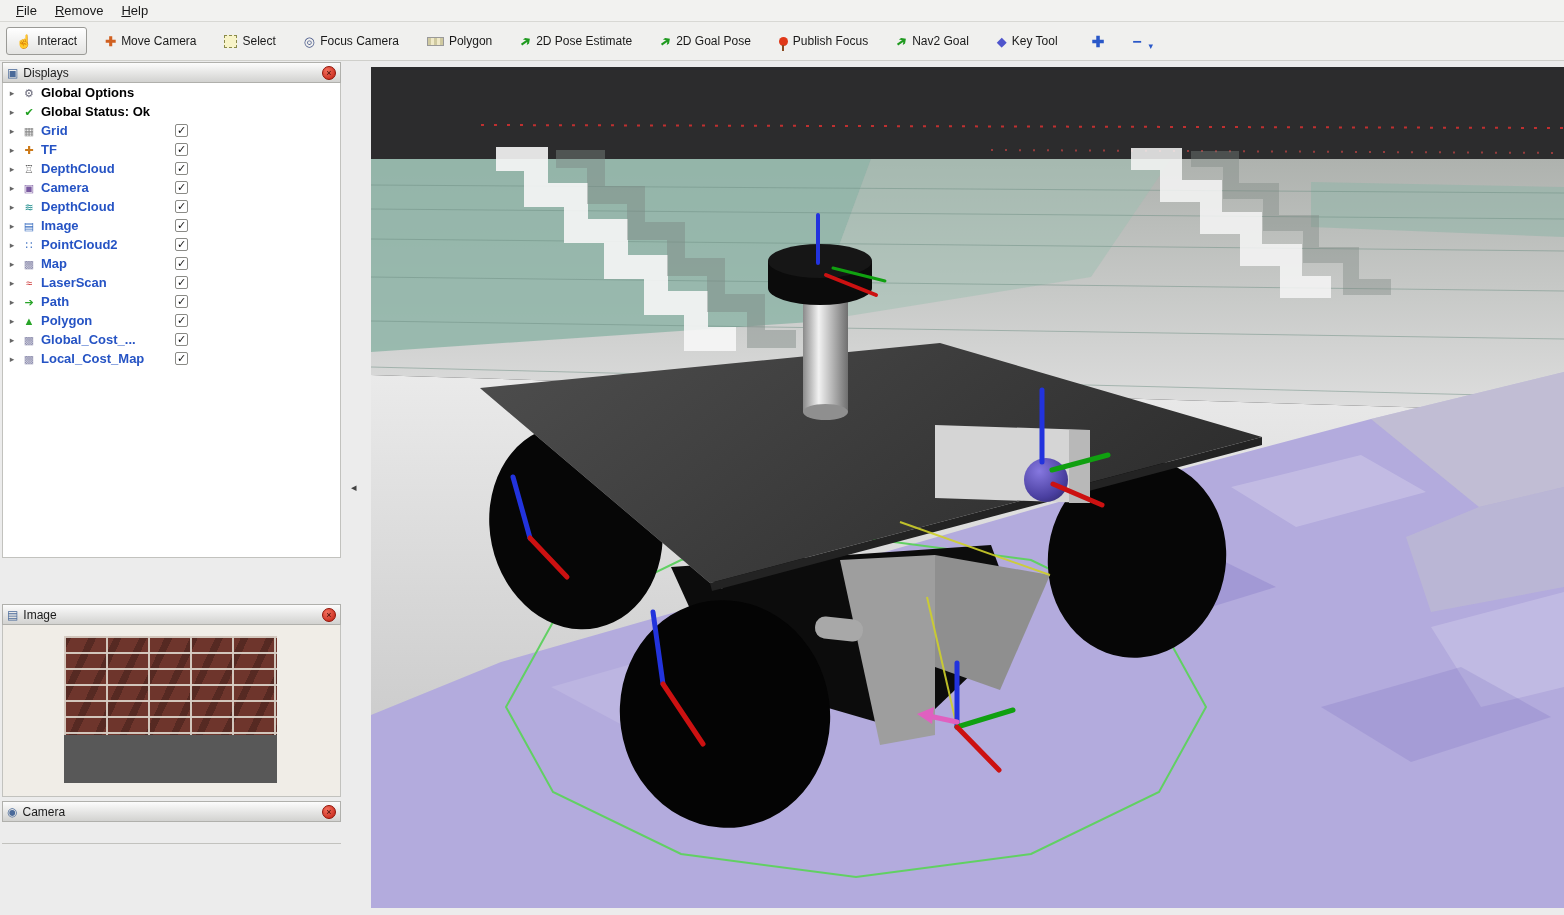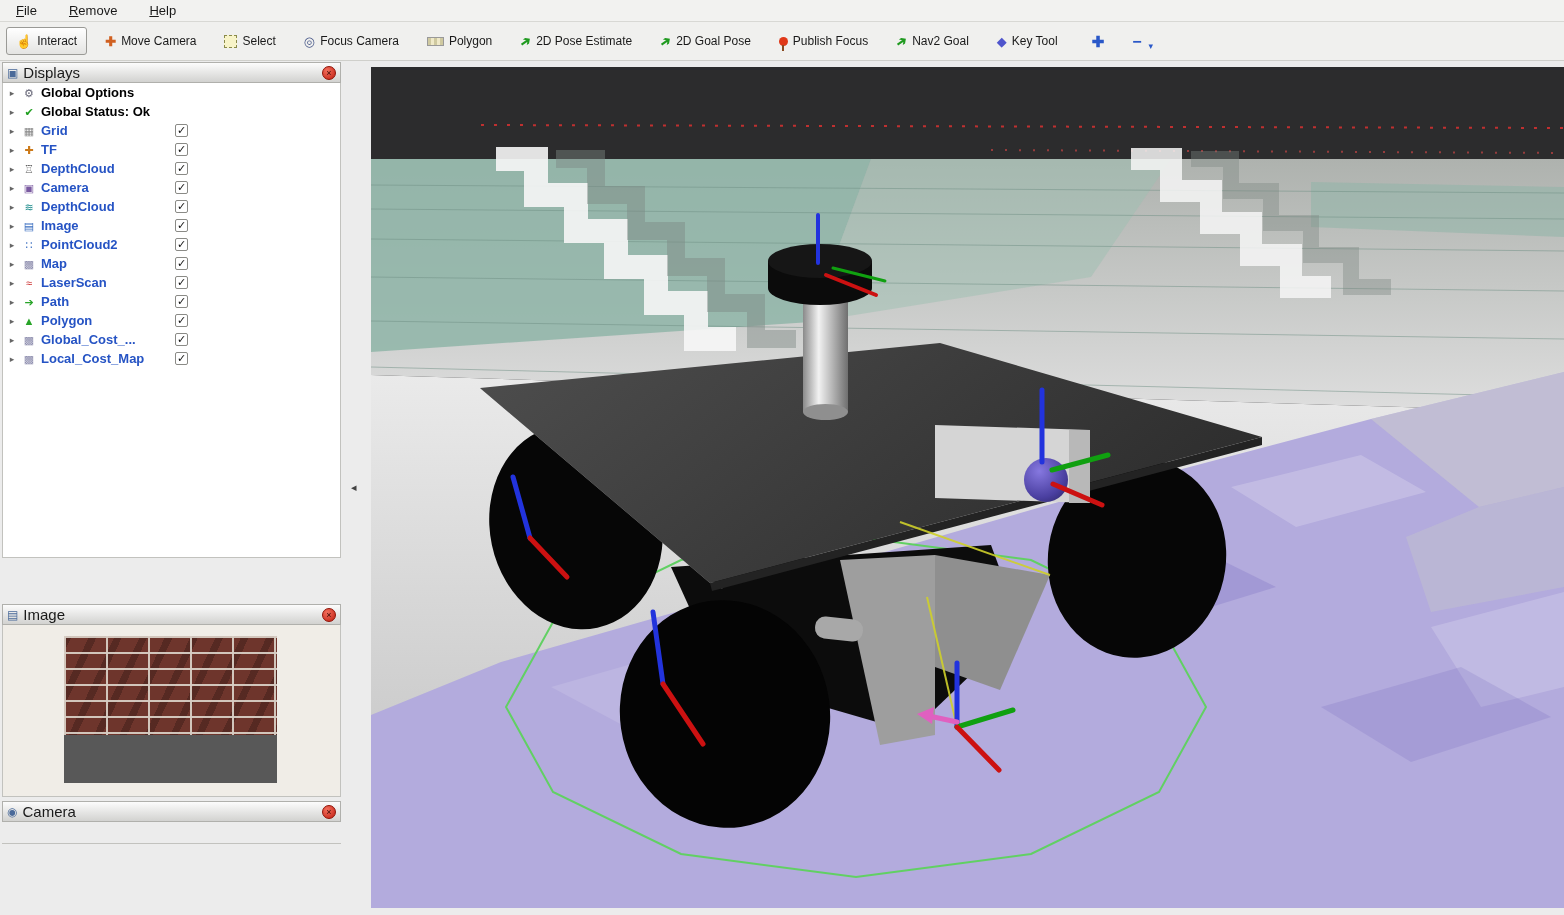--- a/index.html
+++ b/index.html
@@ -2,21 +2,21 @@
 <html><head>
 <meta charset="utf-8">
 <style>
   * { box-sizing: border-box; margin: 0; padding: 0; }
   html,body { width:1564px; height:915px; overflow:hidden;
     font-family:"Liberation Sans", sans-serif; background:#ececec; }
 
   
   .menubar{ position:absolute; left:0; top:0; width:1564px; height:22px;
     background:#f2f2f0; border-bottom:1px solid #d8d8d4; display:flex;
-    align-items:center; padding-left:8px; gap:16px; }
+    align-items:center; padding-left:8px; gap:2px; }
   .menu-item{ display:inline-block; font-size:13px; color:#1a1a1a;
     padding:2px 8px; cursor:default; }
   .menu-item::first-letter{ text-decoration:underline; }
 
   
   .toolbar{ position:absolute; left:0; top:22px; width:1564px; height:39px;
     background:#f0f0ee; border-bottom:1px solid #cfcfcb; display:flex;
     align-items:center; padding-left:6px; }
   .tool{ display:flex; align-items:center; gap:5px; height:28px;
     padding:0 9px; margin-right:8px; border:1px solid transparent;
@@ -46,21 +46,21 @@
   
   .content{ position:absolute; left:0; top:61px; width:1564px; height:854px;
     background:#ececec; }
 
   
   .panel{ position:absolute; left:2px; width:339px; }
   .panel-header{ height:21px; background:linear-gradient(#fcfcfc,#d2d2d0);
     border:1px solid #b0b0ac; display:flex; align-items:center; gap:5px;
     padding:0 4px; }
   .panel-hicon{ color:#4a6a9a; font-size:12px; }
-  .panel-title{ font-size:15px; color:#1a1a1a; }
+  .panel-title{ font-size:12px; color:#1a1a1a; }
   .close-btn{ margin-left:auto; width:14px; height:14px; border-radius:50%;
     background:radial-gradient(circle at 35% 30%, #f4705e, #c01d10);
     border:1px solid #8f1105; color:#3a0a05; font-size:9px; line-height:12px;
     text-align:center; cursor:default; }
 
   .displays-panel{ top:1px; height:496px; }
   .panel-body{ position:absolute; left:0; right:0; top:21px; bottom:0;
     background:#ffffff; border:1px solid #c2c2be; border-top:none;
     overflow:hidden; }
   .tree-row{ position:relative; height:19px; display:flex; align-items:center;

